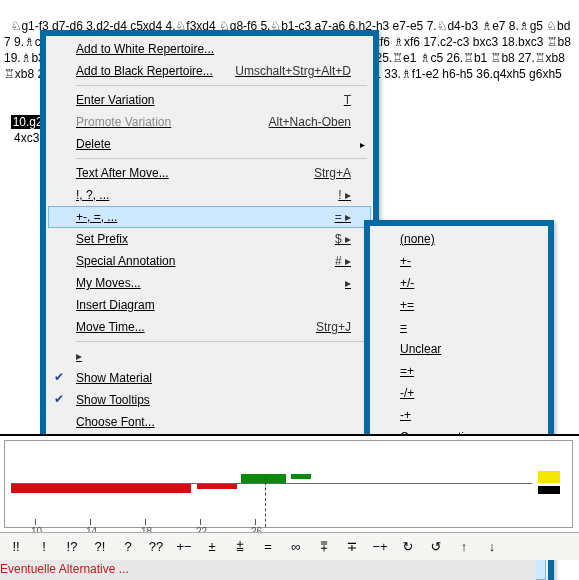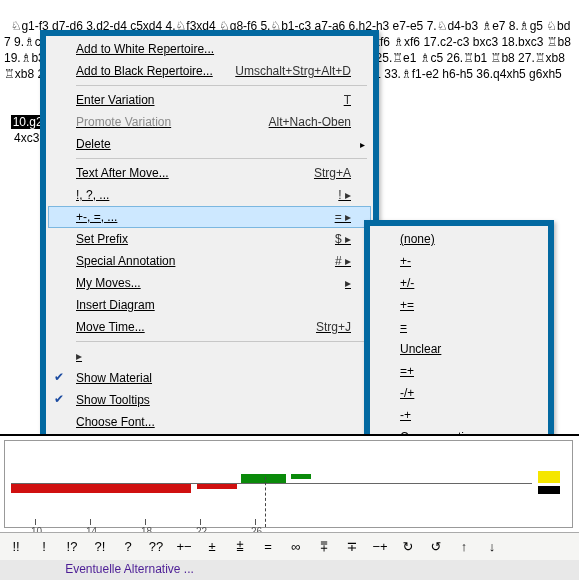--- a/index.html
+++ b/index.html
@@ -82,25 +82,25 @@
     padding: 0 2px;
   }
   .symbtn {
     width: 26px; height: 22px;
     display: flex; align-items: center; justify-content: center;
     border: 1px solid transparent;
     font-size: 13px;
     margin: 0 1px;
   }
   .status {
-    position: absolute; left: 0; top: 560px; width: 579px; height: 20px;
+    position: absolute; left: 0; top: 560px; width: 536px; height: 20px;
     background: #e8e8e8;
     padding: 2px 320px 0 0;
-    text-align: center;
-    color: #4c1d95;
+    text-align: left;
+    color: #b91c1c;
   }
 </style>
 </head>
 <body>
 
 <div class="notation">
   <span>♘g1-f3 d7-d6 3.d2-d4 c5xd4 4.♘f3xd4 ♘g8-f6 5.♘b1-c3 a7-a6 6.h2-h3 e7-e5 7.♘d4-b3 ♗e7 8.♗g5 ♘bd7 9.♗c1-e3 0-0 10.0-0 h7-h6 14.a2-a4 b5-b4 15.♘c3-d5 ♗b7 16.♘d5xf6 ♗xf6 17.c2-c3 bxc3 18.bxc3 ♖b8 19.♗b3-d2 ♕a5 20.♖fe1 ♖fd8 21.♗f6-d7 22.♖f1-b1 ♗e7 23.♕d1-c2 25.♖e1 ♗c5 26.♖b1 ♖b8 27.♖xb8 ♖xb8 28.b5-b6 ♖c8-b8 29.b6-b7 ♔f6-g7 30.♕d2 ♖b8 31.♗e3 32.♖b1 33.♗f1-e2 h6-h5 36.q4xh5 g6xh5</span>
   <br>
   <span class="hl">10.g2-</span>
   <span> 4xc3</span>

